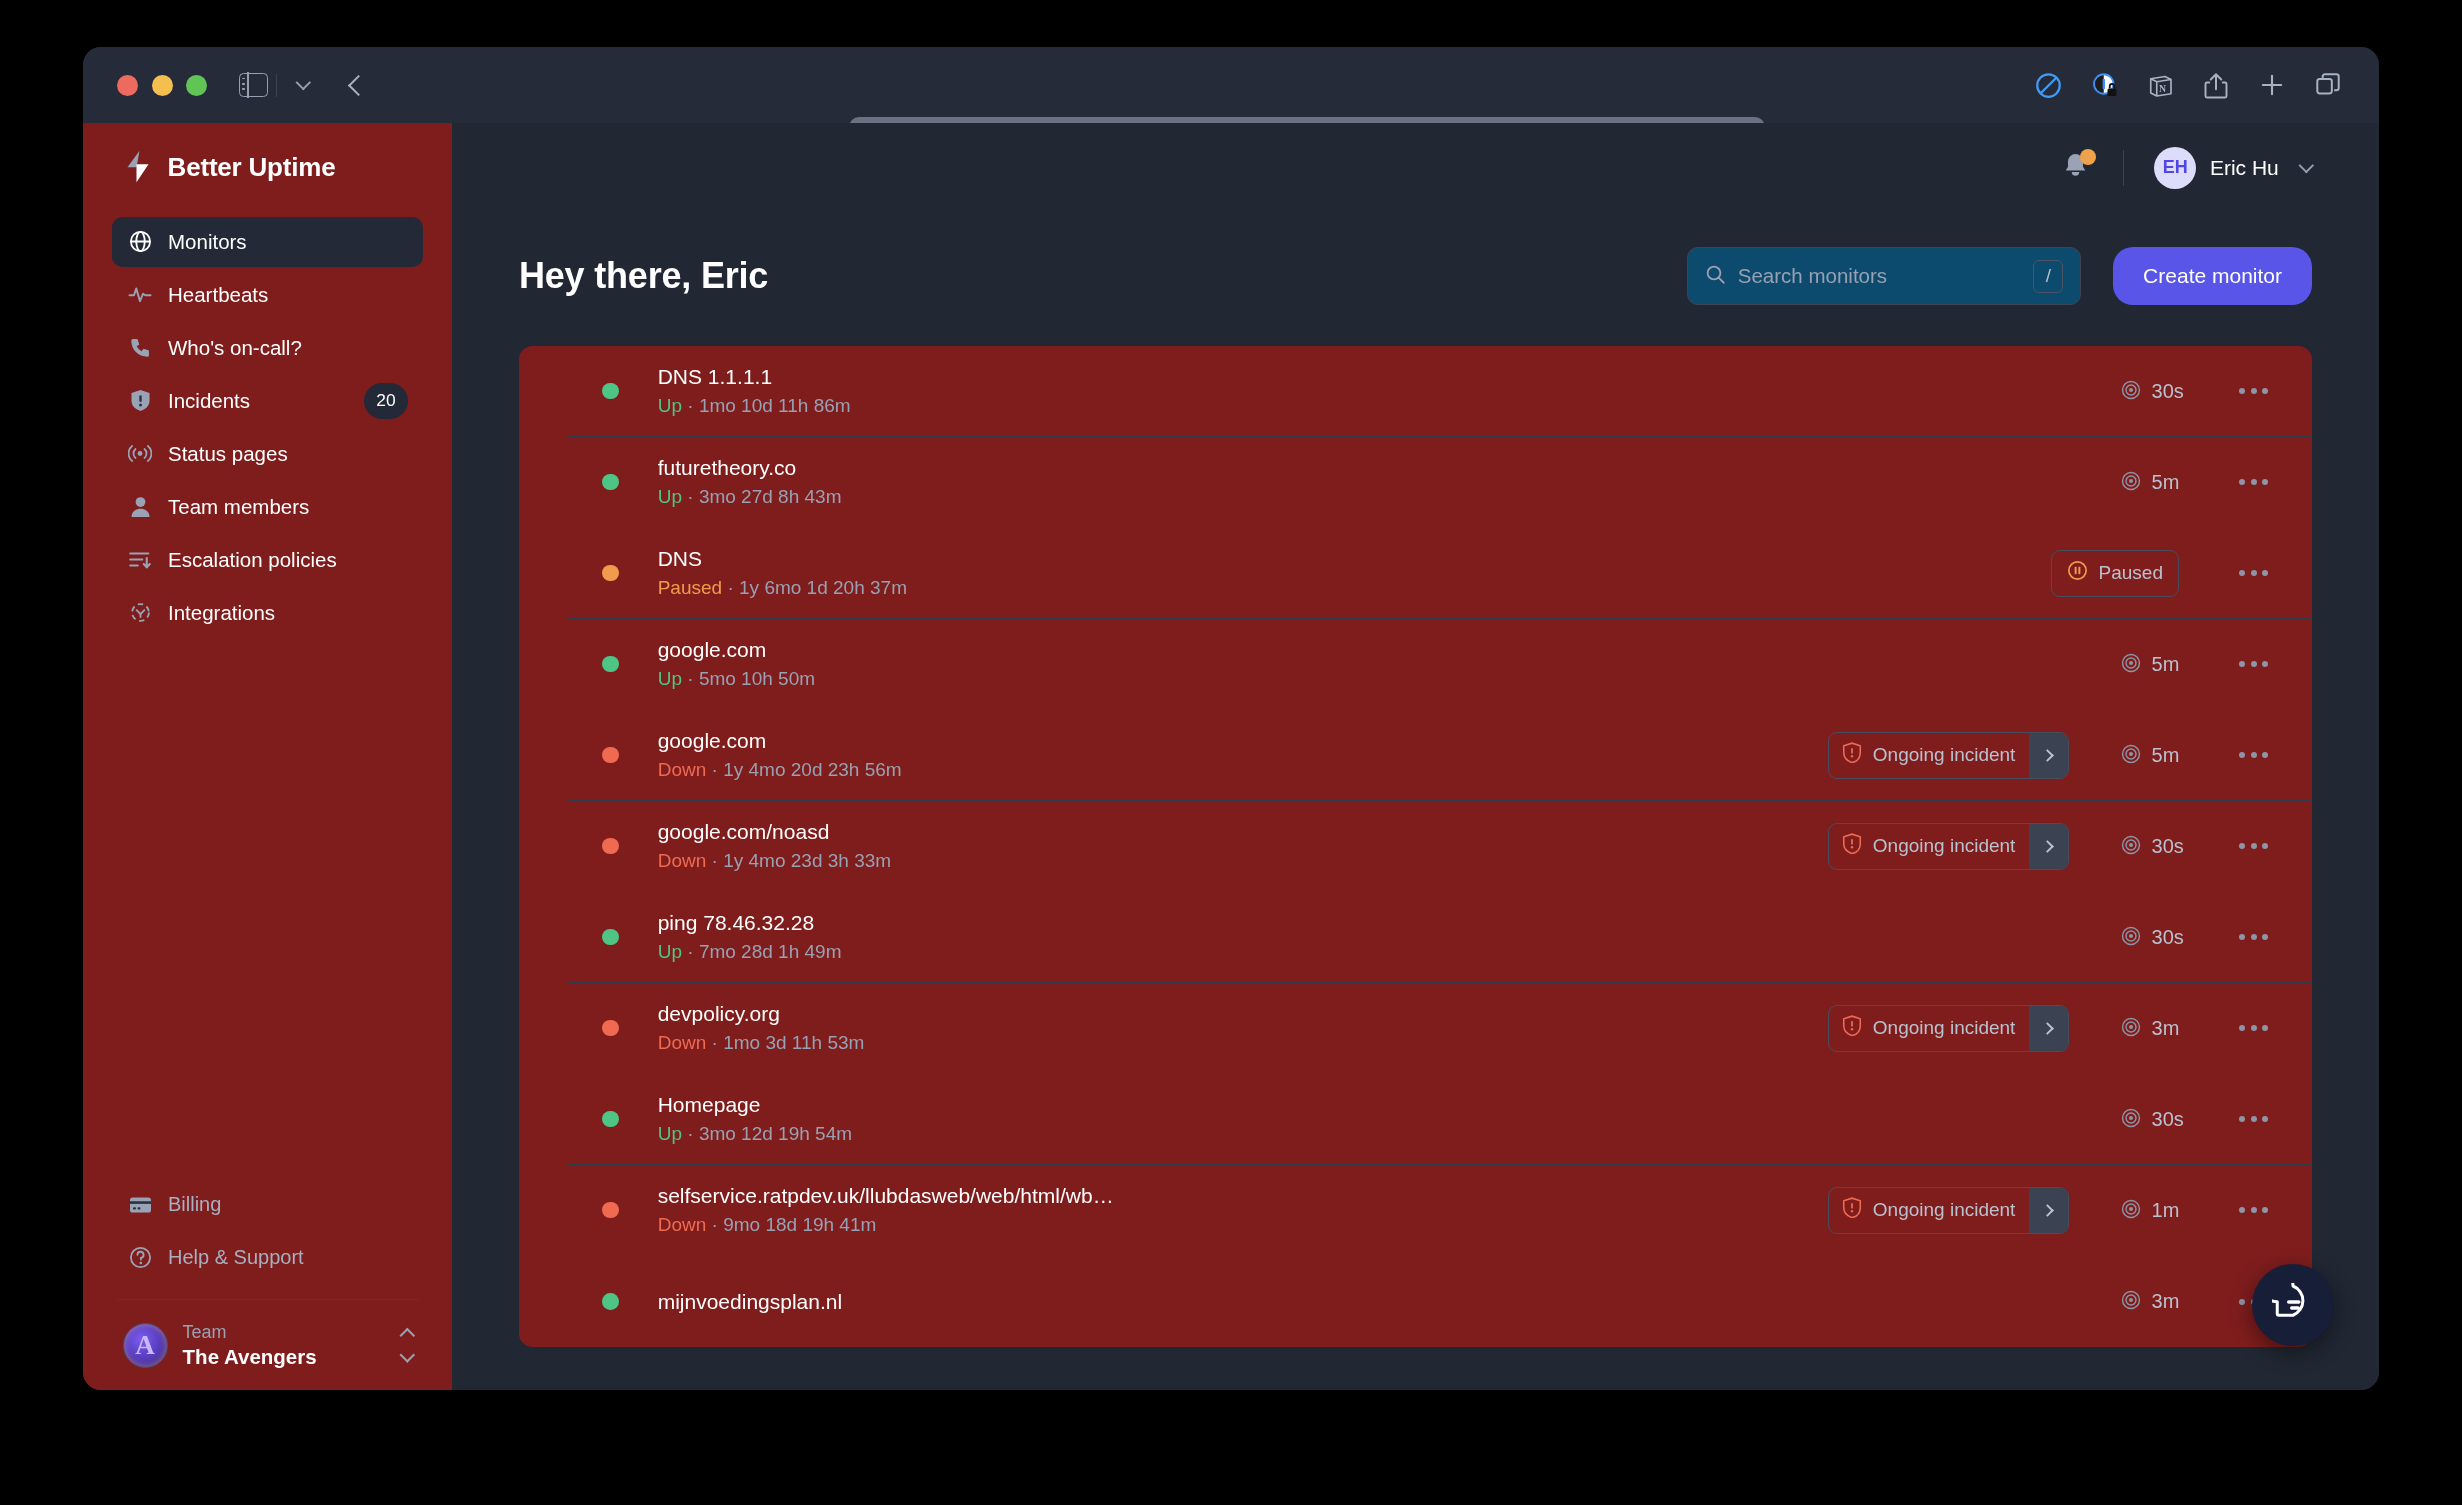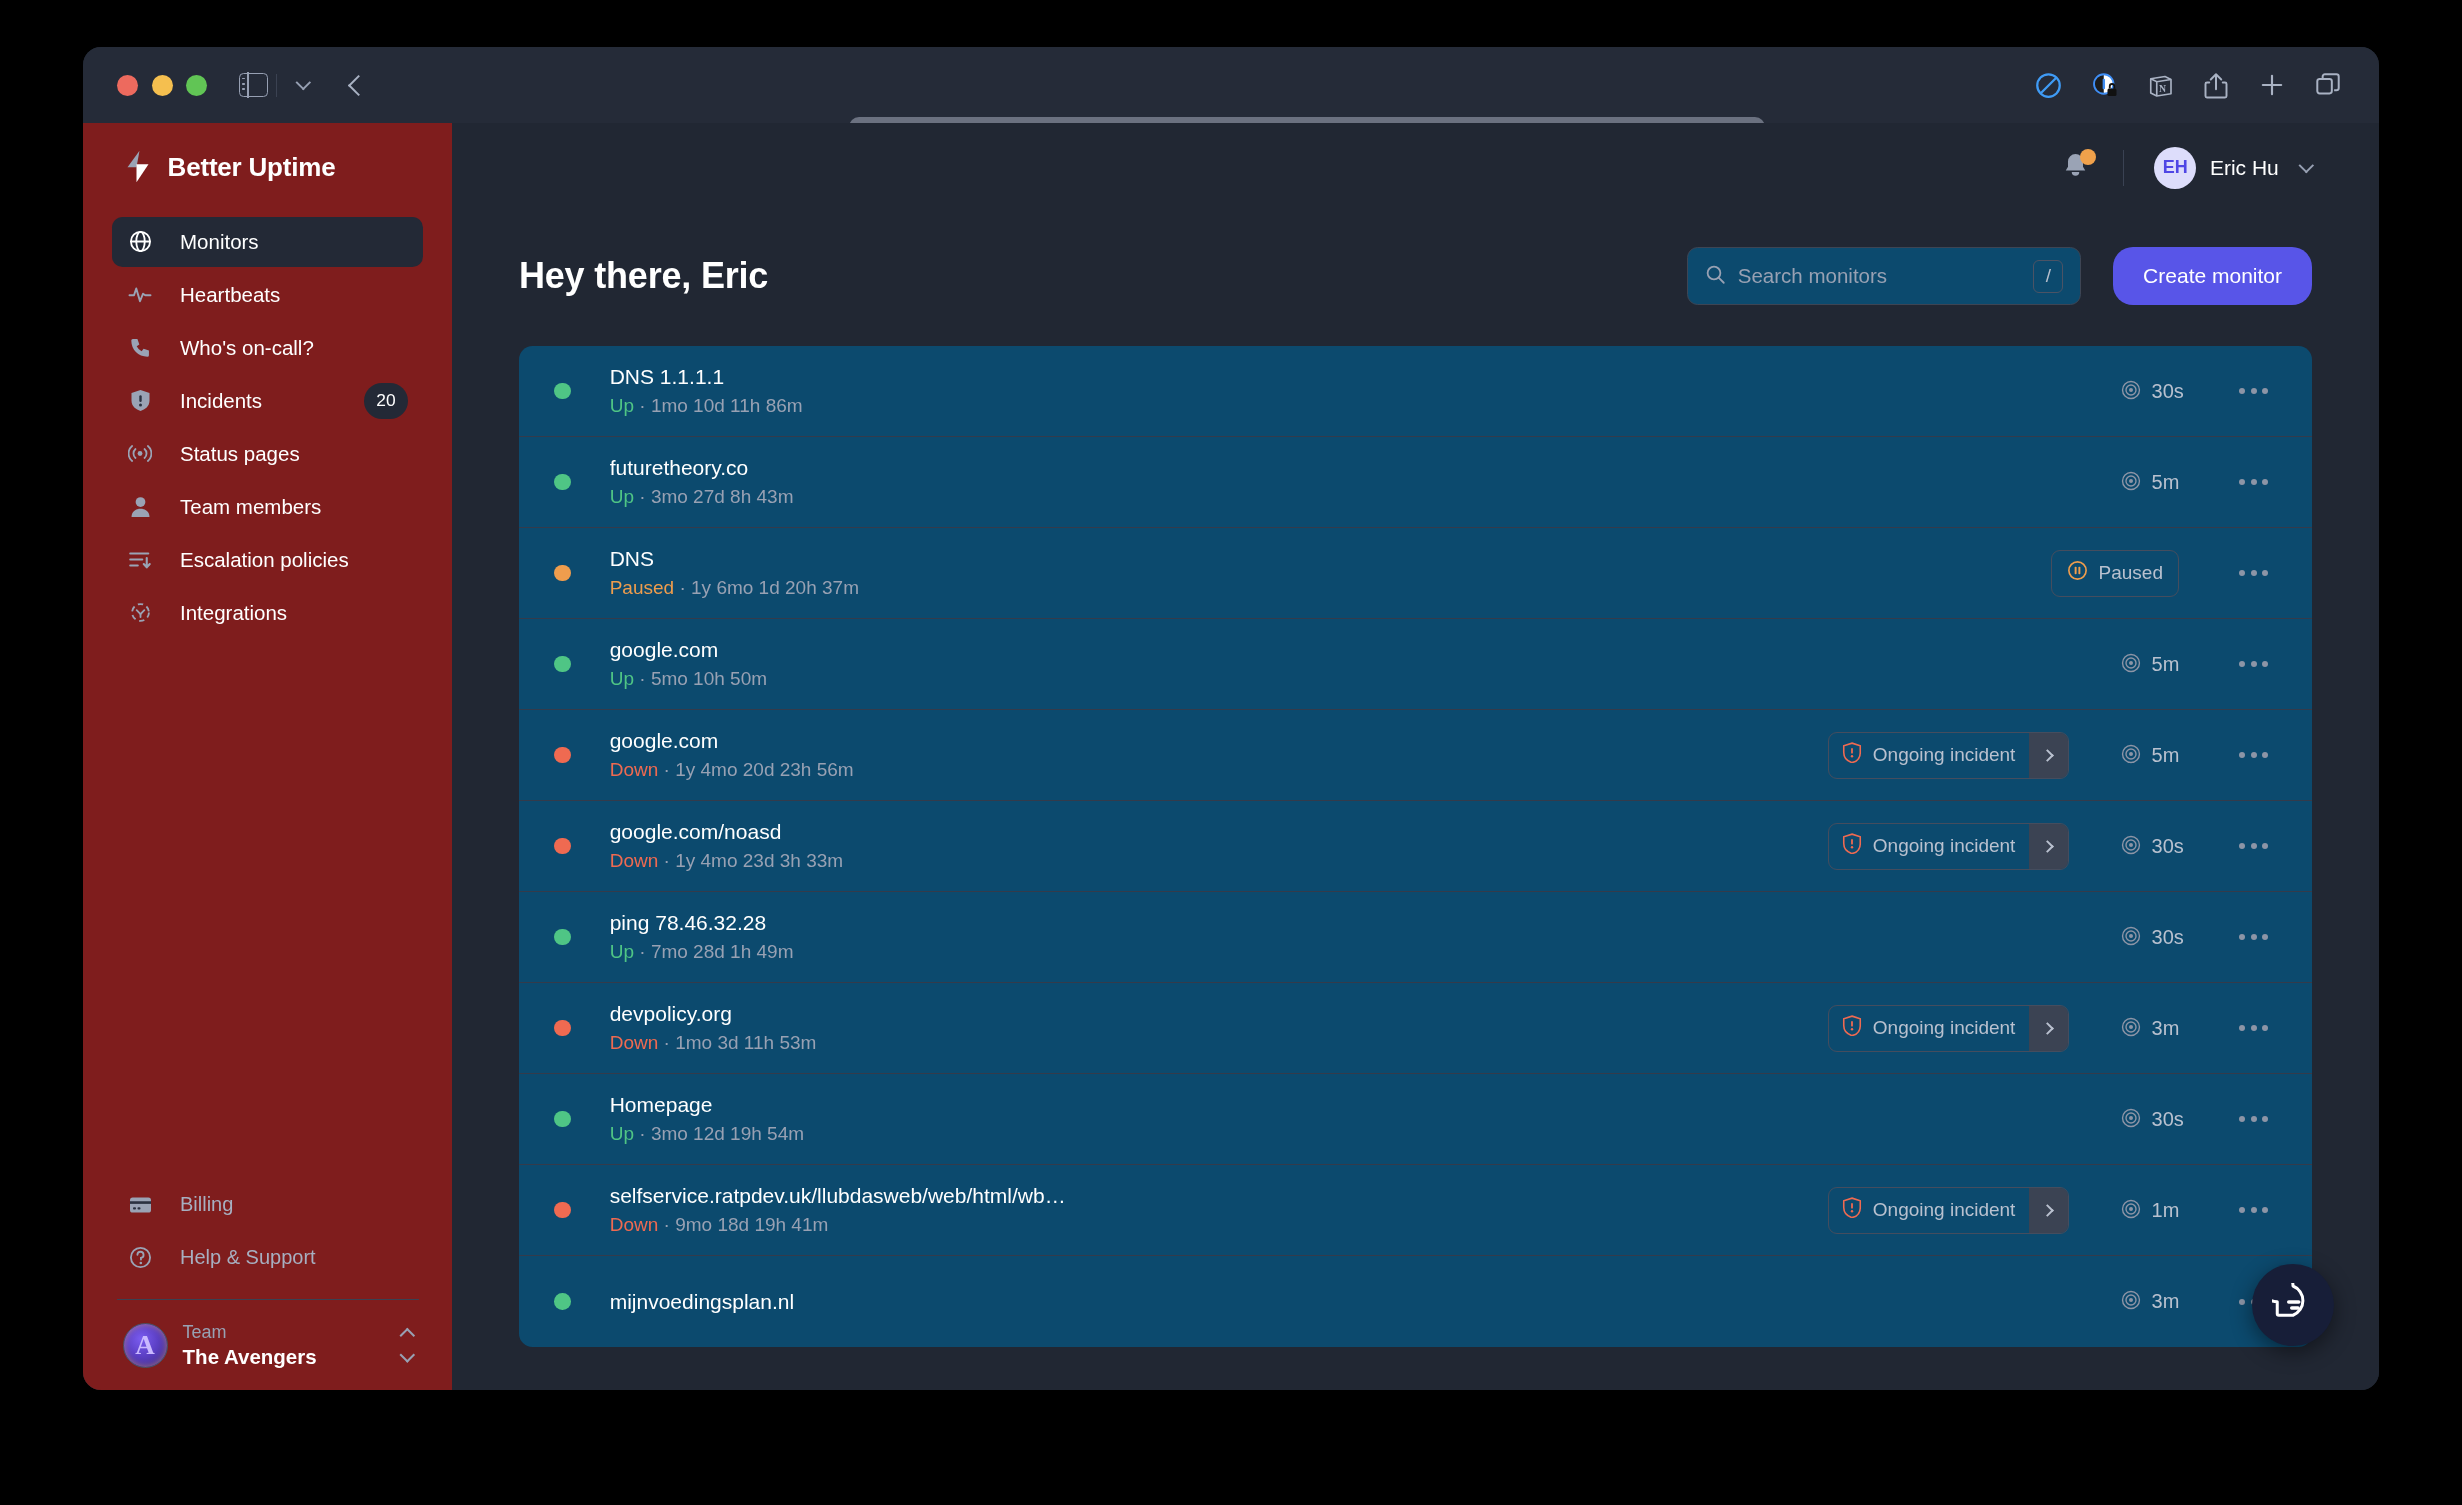--- a/index.html
+++ b/index.html
@@ -85,21 +85,21 @@
     background: #7f1d1d;
     display: flex; flex-direction: column;
     padding: 0 29px;
     position: relative;
   }
   .brand { display:flex; align-items:center; gap: 15px; height: 89px; padding-left: 10.6px; }
   .brand-name { color:#ffffff; font-size: 26px; font-weight: bold; letter-spacing: -0.2px; }
 
   .nav { margin-top: 4.5px; display:flex; flex-direction:column; gap: 3px; }
   .nav-item {
-    display:flex; align-items:center; gap: 27px;
+    display:flex; align-items:center; gap: 15px;
     height: 50px; padding: 0 15px; border-radius: 10.6px;
     color:#ffffff; font-size: 20.5px;
     position: relative;
   }
   .nav-item.active { background: #232936; }
   .nav-item .ico { width: 26px; height: 26px; display:flex; align-items:center; justify-content:center; flex: 0 0 26px; }
   .nav-item .lbl { flex: 1; }
   .badge-count {
     background:#232936; color:#ffffff;
     font-size: 17.4px; min-width: 44px; height: 36px; border-radius: 18px;
@@ -161,23 +161,24 @@
   }
   .btn-primary {
     height: 58px; background:#5855e8; color:#ffffff;
     border-radius: 20px; padding: 0 30px; font-size: 21px;
     display:flex; align-items:center; justify-content:center; border:none;
     font-family: "Liberation Sans", sans-serif;
   }
 
   .monitors-card {
     margin-top: 41px;
-    background: #0c4a6e;
+    background: #7f1d1d;
     border-radius: 13.6px;
     overflow: hidden;
+    padding-left: 48px;
   }
   .m-row {
     height: 91px;
     display:flex; align-items:center;
     padding: 0 32px 0 35px;
     border-bottom: 0.8px solid #343b4b;
     position: relative;
   }
   .m-row:last-child { border-bottom: none; }
   .status-dot { width: 16.7px; height: 16.7px; border-radius:50%; flex:0 0 16.7px; }

